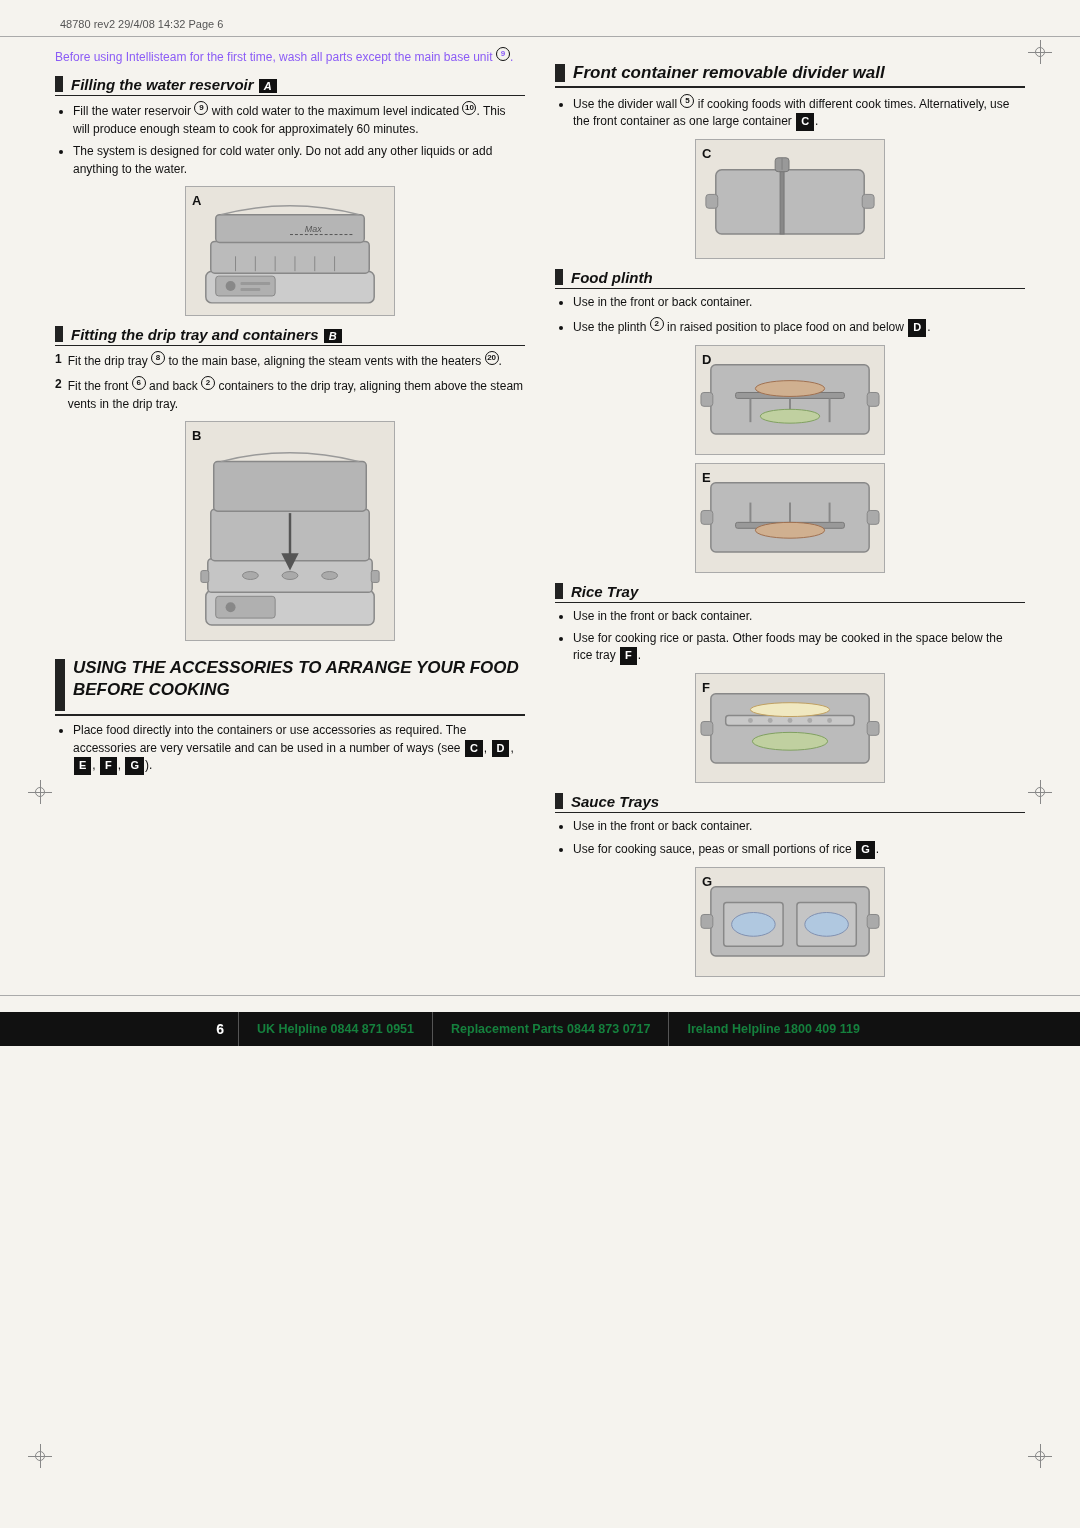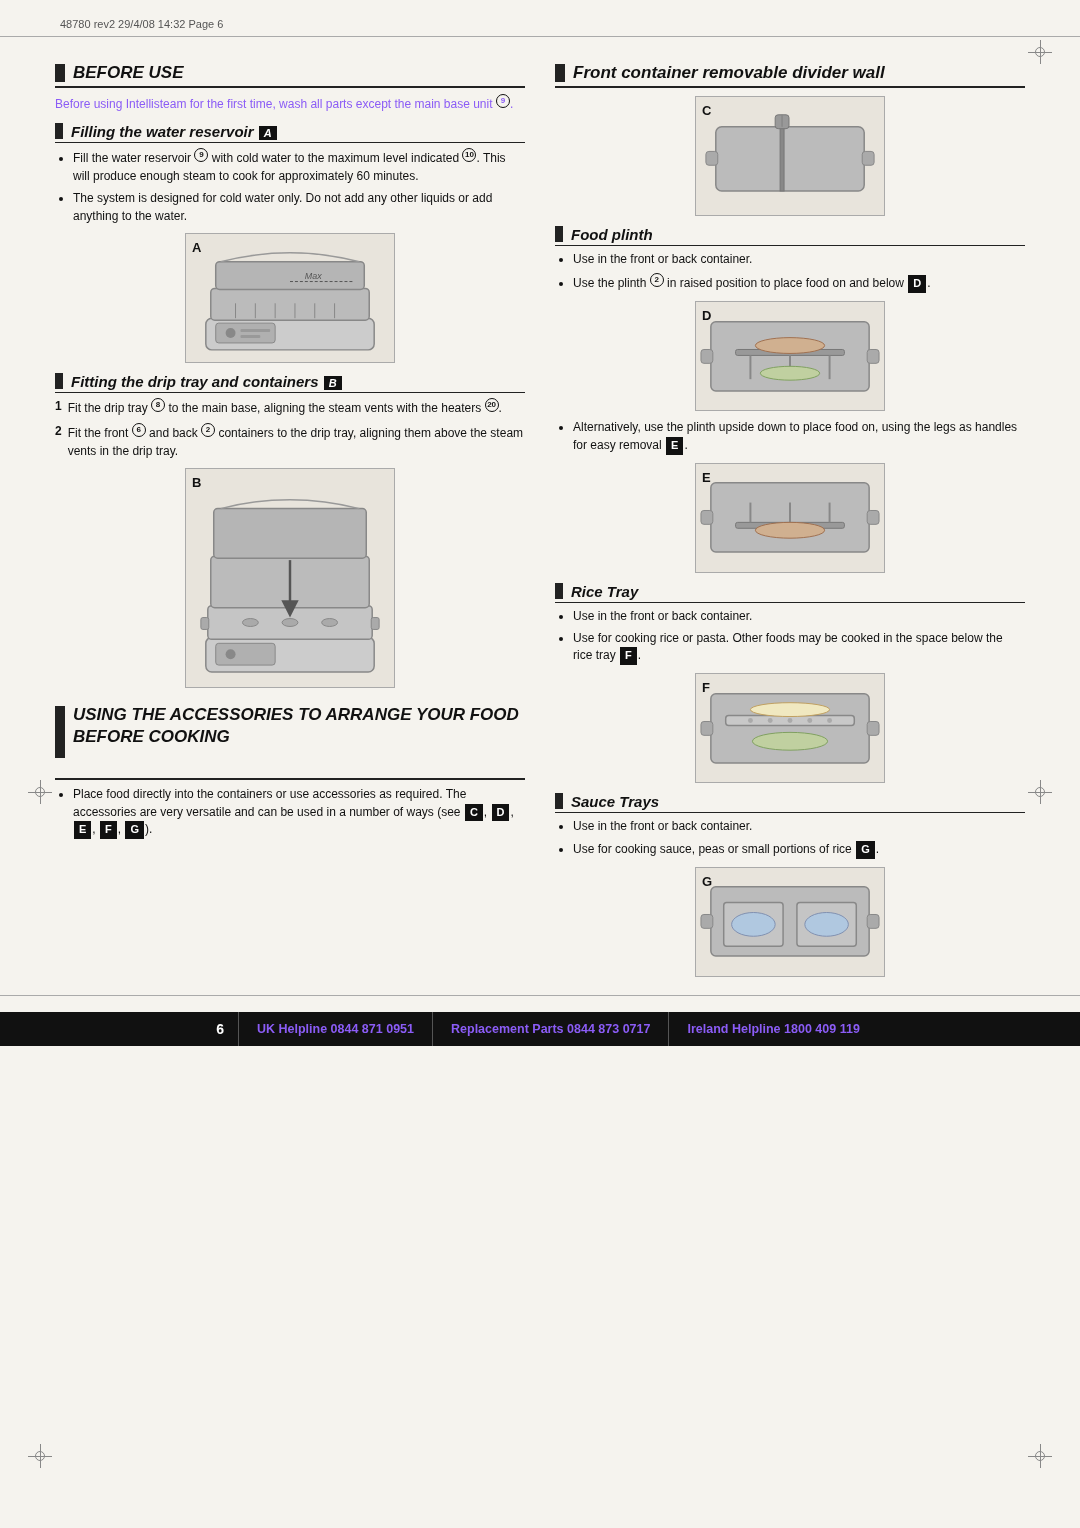--- a/index.html
+++ b/index.html
@@ -237,42 +237,42 @@
       color: #fff;
       font-weight: bold;
       font-size: 14px;
       padding: 0 14px;
       height: 100%;
       display: flex;
       align-items: center;
       border-right: 1px solid #555;
     }
     .footer-bar .info-block {
-      color: #8b5cf6;
+      color: #15803d;
       font-size: 12.5px;
       font-weight: bold;
       padding: 8px 18px;
       height: 100%;
       display: flex;
       align-items: center;
       border-right: 1px solid #555;
     }
     .footer-bar .info-block:last-child {
       border-right: none;
     }
 
     
     .big-section-heading {
       display: flex;
       align-items: flex-start;
       gap: 8px;
       margin-bottom: 6px;
       margin-top: 16px;
       border-bottom: 2px solid #222;
-      padding-bottom: 20px;
+      padding-bottom: 3px;
     }
     .big-section-heading .black-rect {
       width: 10px;
       height: 52px;
       background: #222;
       flex-shrink: 0;
       margin-top: 2px;
     }
     .big-section-heading h2 {
       font-size: 17px;
@@ -371,24 +371,20 @@
   <div class="print-header">
     <span>48780 rev2   29/4/08   14:32   Page 6</span>
   </div>
 
   <div class="divider-line-top"></div>
 
   <div class="content-area">
 
     <div class="col-left">
 
-      <div class="section-heading">
-        <div class="black-rect"></div>
-        <h2>BEFORE USE</h2>
-      </div>
       <p class="para">
         <span>Before using Intellisteam for the first time, wash all parts except the main base unit</span>
         <sup class="circle">9</sup>.
       </p>
 
 
       <div class="sub-heading">
         <div class="black-rect"></div>
         <h3>
           <span>Filling the water reservoir</span>
@@ -505,20 +501,25 @@
 
     </div>
 
     <div class="col-right">
 
       <div class="section-heading">
         <div class="black-rect"></div>
         <h2 class="normal-case">Front container removable divider wall</h2>
       </div>
 
+      <ul class="bullet-list">
+        <li>
+          Use the divider wall <sup class="circle">5</sup> if cooking foods with different cook times. Alternatively, use the front container as one large container <span class="label-box">C</span>.
+        </li>
+      </ul>
 
       <div class="img-placeholder img-C">
         <span class="img-label">C</span>
         <svg viewBox="0 0 190 120" xmlns="http://www.w3.org/2000/svg">
 
           <rect x="20" y="30" width="150" height="65" rx="6" fill="#bbb" stroke="#888" stroke-width="1.5"></rect>
 
           <rect x="85" y="30" width="4" height="65" fill="#888" stroke="#777" stroke-width="1"></rect>
 
           <rect x="80" y="18" width="14" height="14" rx="3" fill="#999" stroke="#777" stroke-width="1"></rect>
@@ -555,25 +556,20 @@
 
           <ellipse cx="95" cy="44" rx="35" ry="8" fill="#d0b090" stroke="#a07050" stroke-width="1"></ellipse>
 
           <ellipse cx="95" cy="72" rx="30" ry="7" fill="#c0d0a0" stroke="#80a060" stroke-width="1"></ellipse>
 
           <rect x="5" y="48" width="12" height="14" rx="3" fill="#aaa" stroke="#888" stroke-width="1"></rect>
           <rect x="173" y="48" width="12" height="14" rx="3" fill="#aaa" stroke="#888" stroke-width="1"></rect>
         </svg>
       </div>
 
-      <ul class="bullet-list">
-        <li>
-          Alternatively, use the plinth upside down to place food on, using the legs as handles for easy removal <span class="label-box">E</span>.
-        </li>
-      </ul>
 
       <div class="img-placeholder img-E">
         <span class="img-label">E</span>
         <svg viewBox="0 0 190 110" xmlns="http://www.w3.org/2000/svg">
 
           <rect x="15" y="20" width="160" height="70" rx="5" fill="#bbb" stroke="#888" stroke-width="1.5"></rect>
 
           <rect x="40" y="60" width="110" height="6" rx="2" fill="#999" stroke="#777" stroke-width="1"></rect>
 
           <line x1="55" y1="40" x2="55" y2="60" stroke="#888" stroke-width="2"></line>

